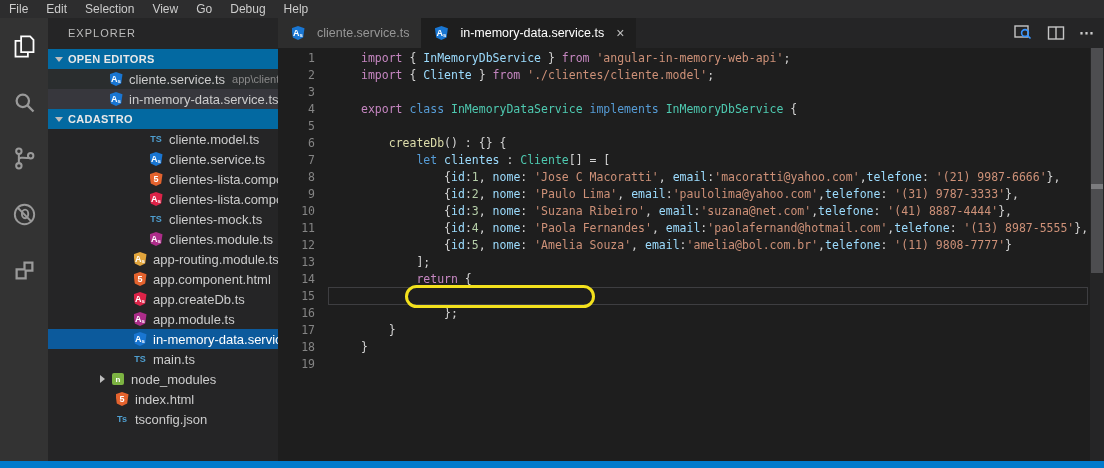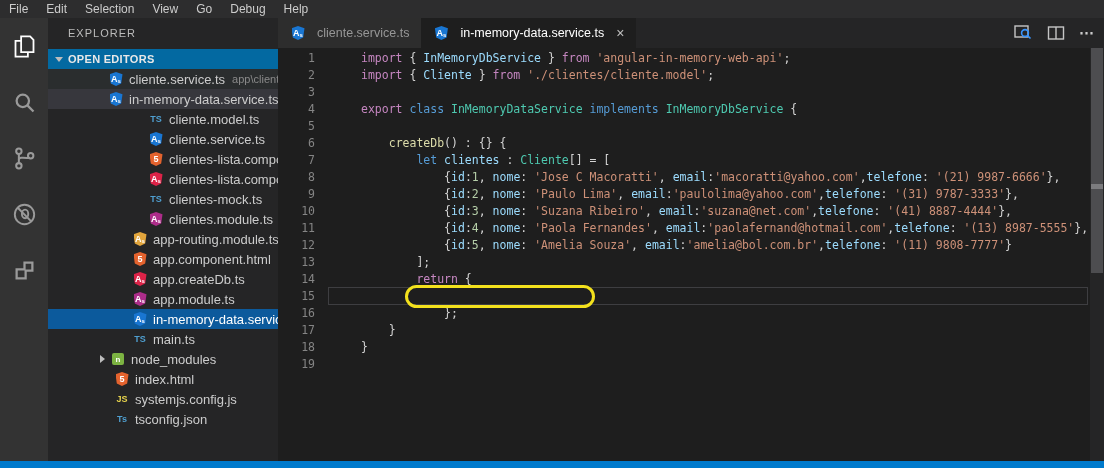--- a/index.html
+++ b/index.html
@@ -150,20 +150,24 @@
           <span class="lbl">cliente.service.ts</span>
           <span class="detail">app\clientes</span>
         </div>
         <div class="row oe-active" style="padding-left: 60px;">
           <span class="fileicon">
             <span class="shield" style="background: rgb(25, 118, 210);">A<span class="sub">s</span></span>
           </span>
           <span class="lbl">in-memory-data.service.ts</span>
         </div>
       </div>
+    <div class="section-header">
+      <span class="twisty"></span>
+      <span>CADASTRO</span>
+    </div>
     <div id="file-tree">
         <div class="row" style="padding-left: 100px;">
           <span class="fileicon">
             <span class="txticon" style="color: rgb(79, 159, 208);">TS</span>
           </span>
           <span class="lbl">cliente.model.ts</span>
         </div>
         <div class="row" style="padding-left: 100px;">
           <span class="fileicon">
             <span class="shield" style="background: rgb(25, 118, 210);">A<span class="sub">s</span></span>
@@ -235,26 +239,20 @@
           <span class="fileicon">
             <span class="sqicon" style="width: 12px; height: 12px; background: rgb(124, 179, 66); font-size: 8px;">n</span>
           </span>
           <span class="lbl">node_modules</span>
         </div>
         <div class="row" style="padding-left: 66px;">
           <span class="fileicon">
             <span class="shield" style="background: rgb(228, 99, 46);">5</span>
           </span>
           <span class="lbl">index.html</span>
-        </div>
-        <div class="row" style="padding-left: 66px;">
-          <span class="fileicon">
-            <span class="txticon" style="color: rgb(232, 212, 77);">JS</span>
-          </span>
-          <span class="lbl">systemjs.config.js</span>
         </div>
         <div class="row" style="padding-left: 66px;">
           <span class="fileicon">
             <span class="txticon" style="color: rgb(79, 159, 208);">Ts</span>
           </span>
           <span class="lbl">tsconfig.json</span>
         </div>
       </div>
   </div>
 

